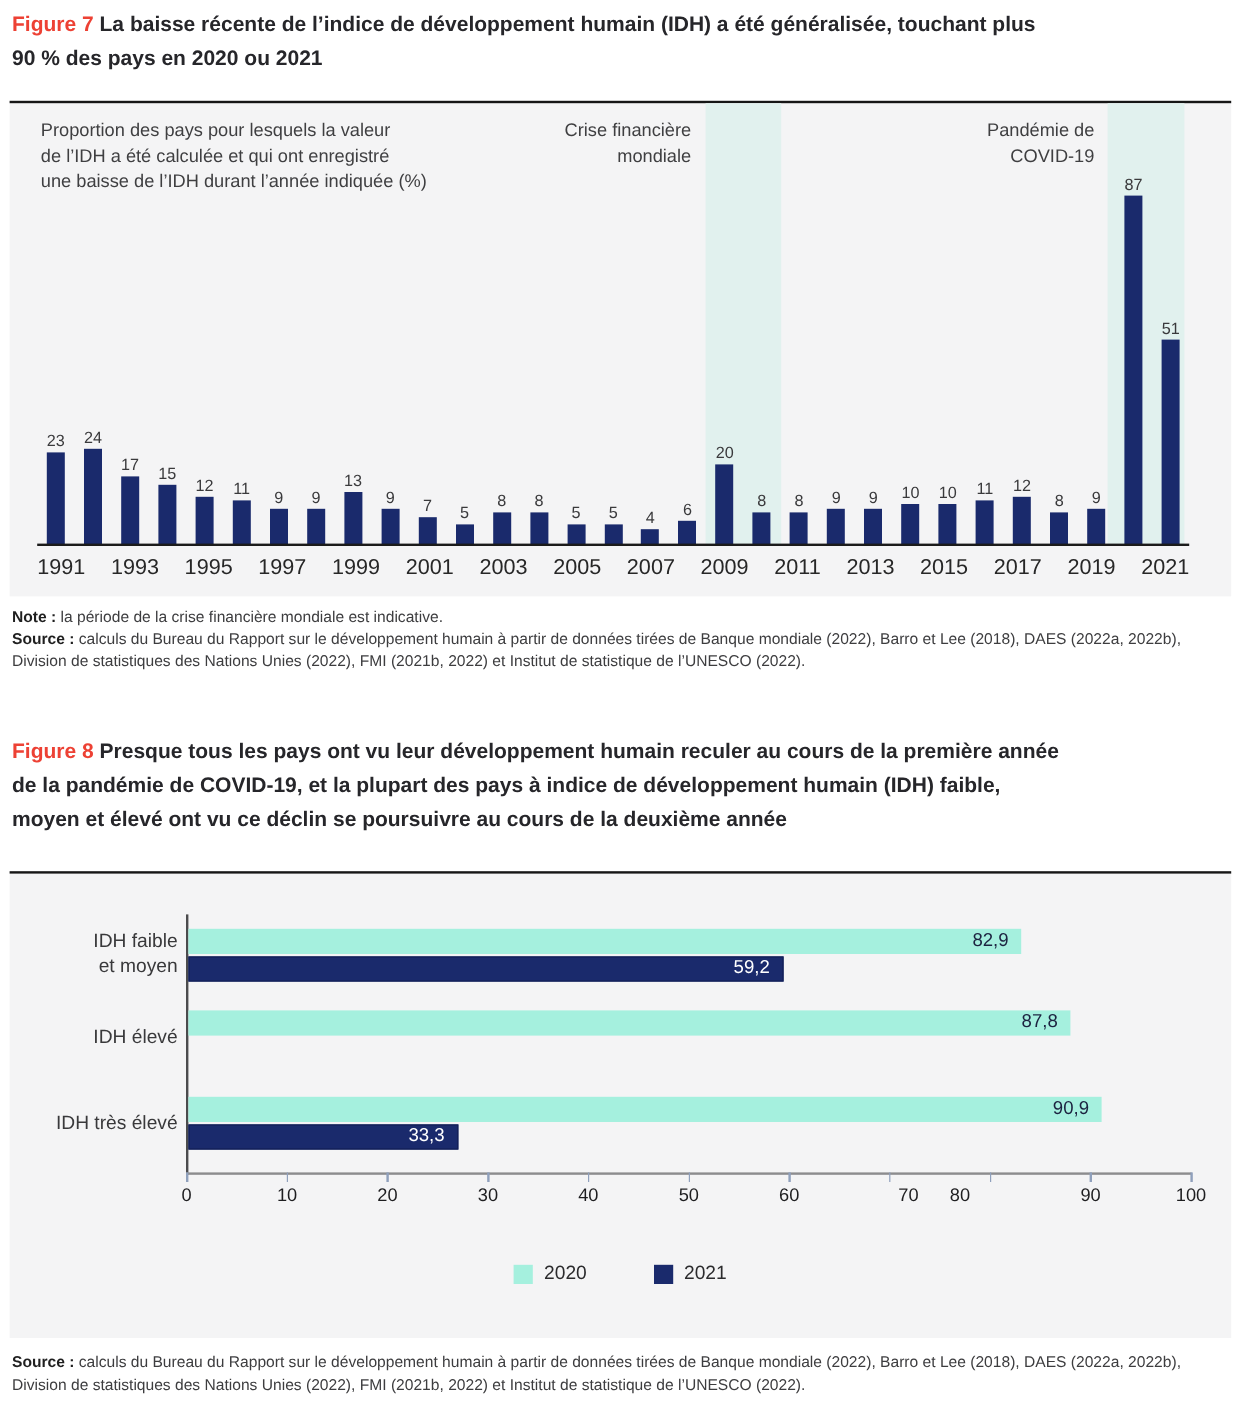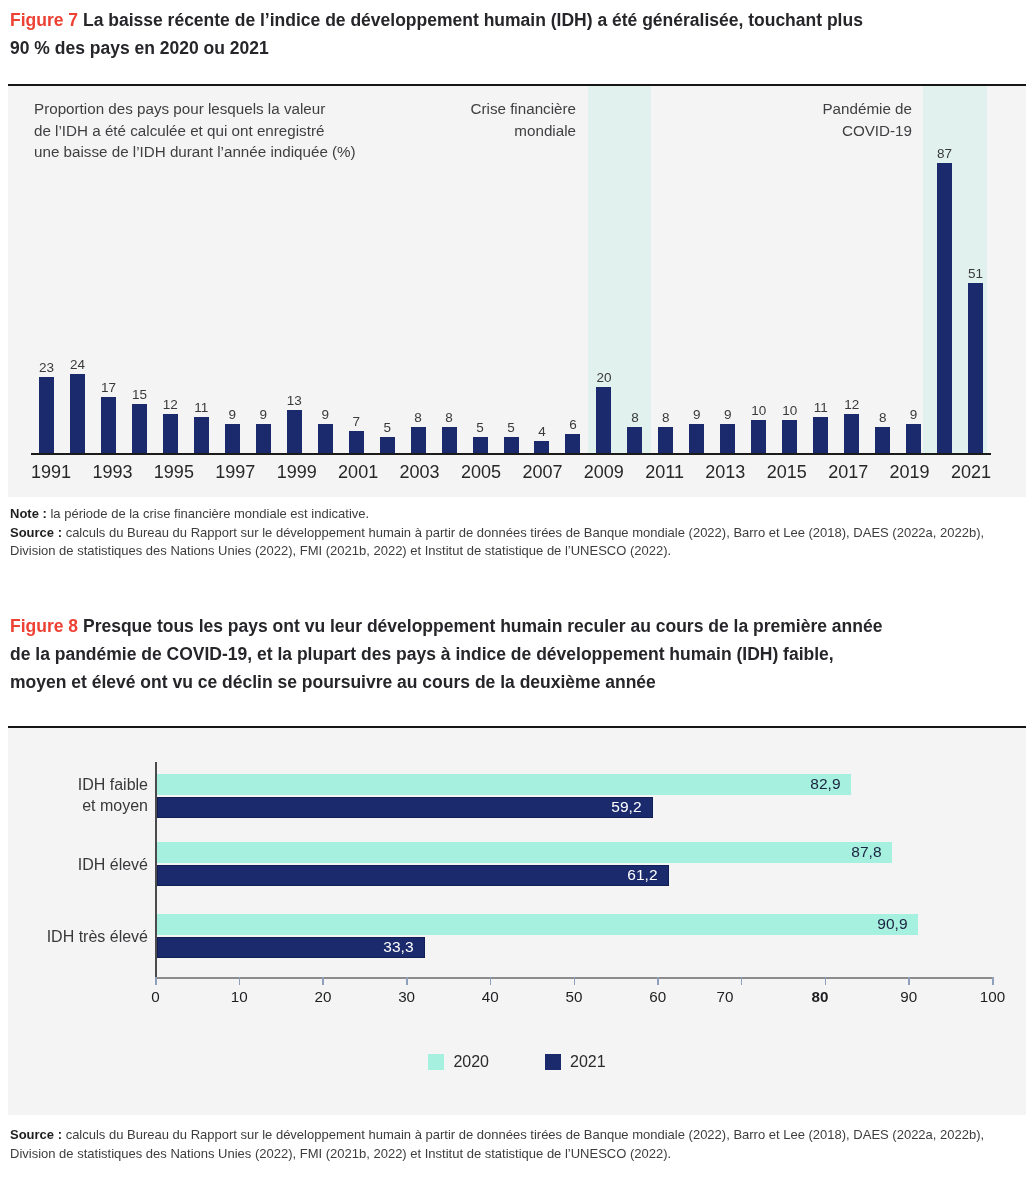--- a/index.html
+++ b/index.html
@@ -268,32 +268,29 @@
         </div>
       </div>
       <div class="cat-label" style="top: 46px;">
         <div>IDH faible</div>
         <div>et moyen</div>
       </div>
       <div class="hgroup" style="top: 114px;">
         <div class="hbar teal" style="width: 735px;">
           <span class="hbar-label">87,8</span>
         </div>
-        <div class="hbar navy" style="width: 512px;">
-          <span class="hbar-label">61,2</span>
-        </div>
       </div>
       <div class="cat-label" style="top: 126px;">
         <div>IDH élevé</div>
       </div>
       <div class="hgroup" style="top: 186px;">
         <div class="hbar teal" style="width: 761px;">
           <span class="hbar-label">90,9</span>
         </div>
-        <div class="hbar navy" style="width: 268px;">
+        <div class="hbar navy" style="width: 225px;">
           <span class="hbar-label">33,3</span>
         </div>
       </div>
       <div class="cat-label" style="top: 198px;">
         <div>IDH très élevé</div>
       </div>
     </div>
   <div class="haxis8"></div>
   <div>
       <div class="tick" style="left: 147px;"></div>
@@ -304,23 +301,23 @@
       <div class="tick-label" style="left: 294.9px;">20</div>
       <div class="tick" style="left: 398.1px;"></div>
       <div class="tick-label" style="left: 378.6px;">30</div>
       <div class="tick" style="left: 481.8px;"></div>
       <div class="tick-label" style="left: 462.3px;">40</div>
       <div class="tick" style="left: 565.5px;"></div>
       <div class="tick-label" style="left: 546px;">50</div>
       <div class="tick" style="left: 649.2px;"></div>
       <div class="tick-label" style="left: 629.7px;">60</div>
       <div class="tick" style="left: 732.9px;"></div>
-      <div class="tick-label" style="left: 697px;">70</div>
+      <div class="tick-label" style="left: 729px;">70</div>
       <div class="tick" style="left: 816.6px;"></div>
-      <div class="tick-label" style="left: 792px; font-weight: bold;">80</div>
+      <div class="tick-label" style="left: 772px;">80</div>
       <div class="tick" style="left: 900.3px;"></div>
       <div class="tick-label" style="left: 880.8px;">90</div>
       <div class="tick" style="left: 984px;"></div>
       <div class="tick-label" style="left: 964.5px;">100</div>
     </div>
   <div class="legend">
     <div class="legend-item">
       <span class="swatch teal"></span>
       <span>2020</span>
     </div>

